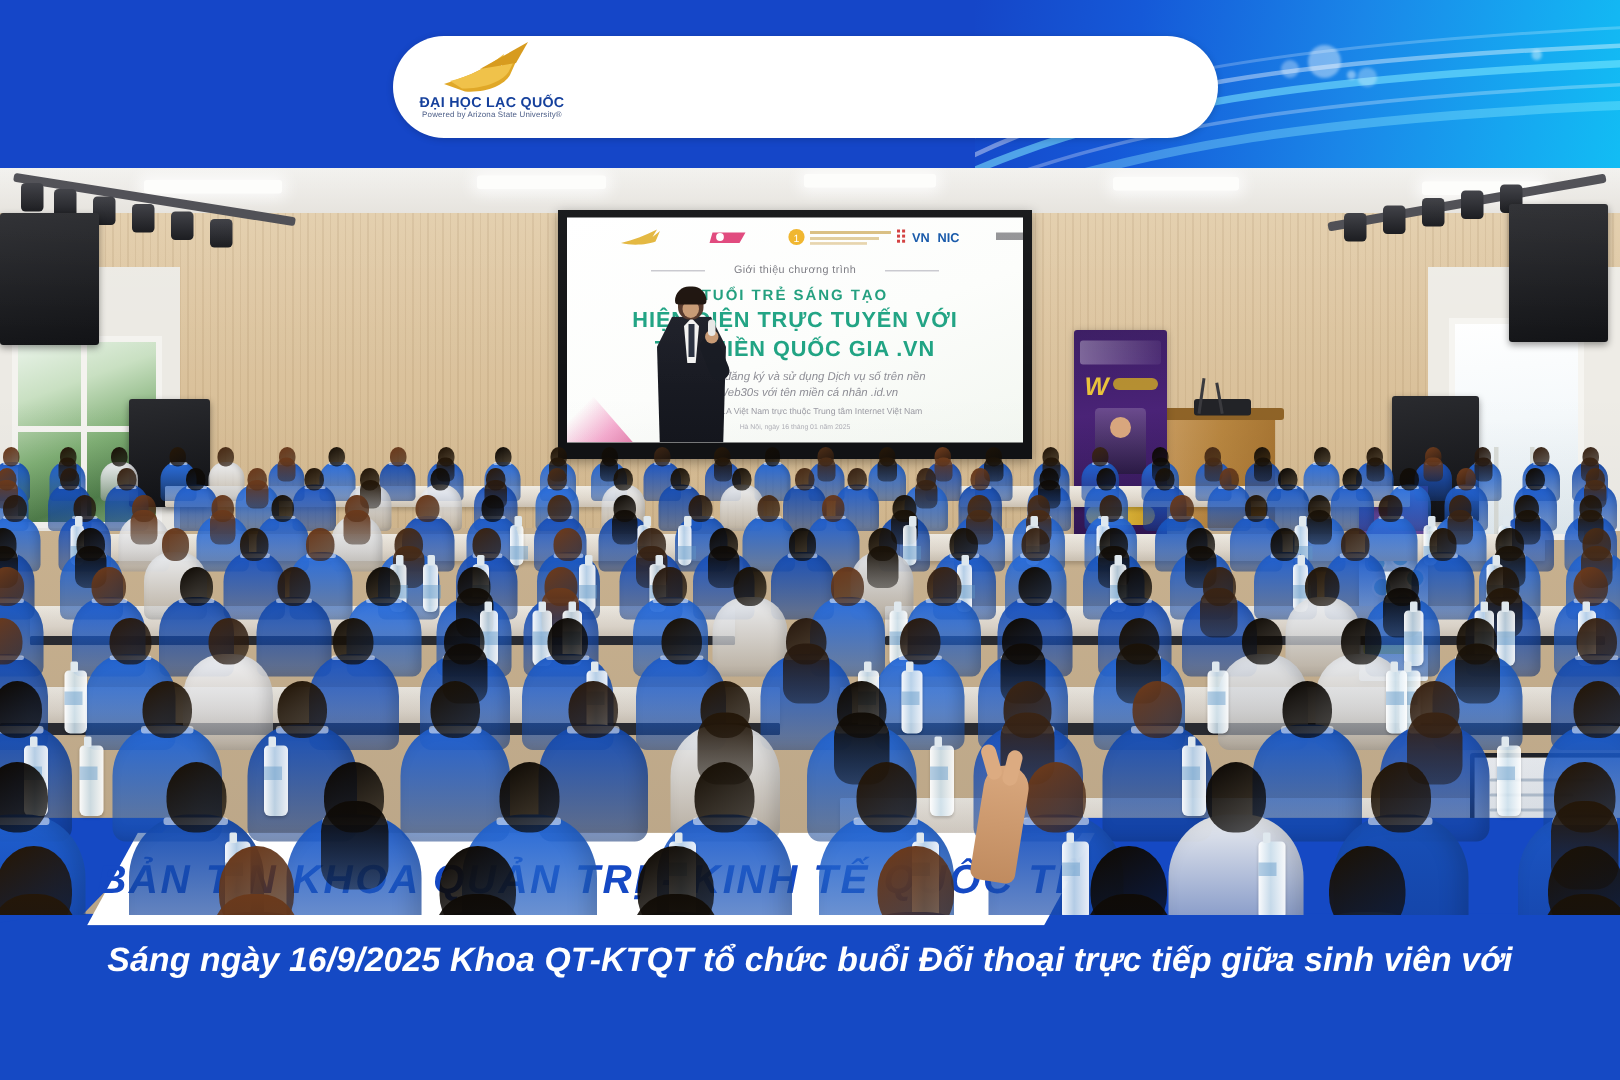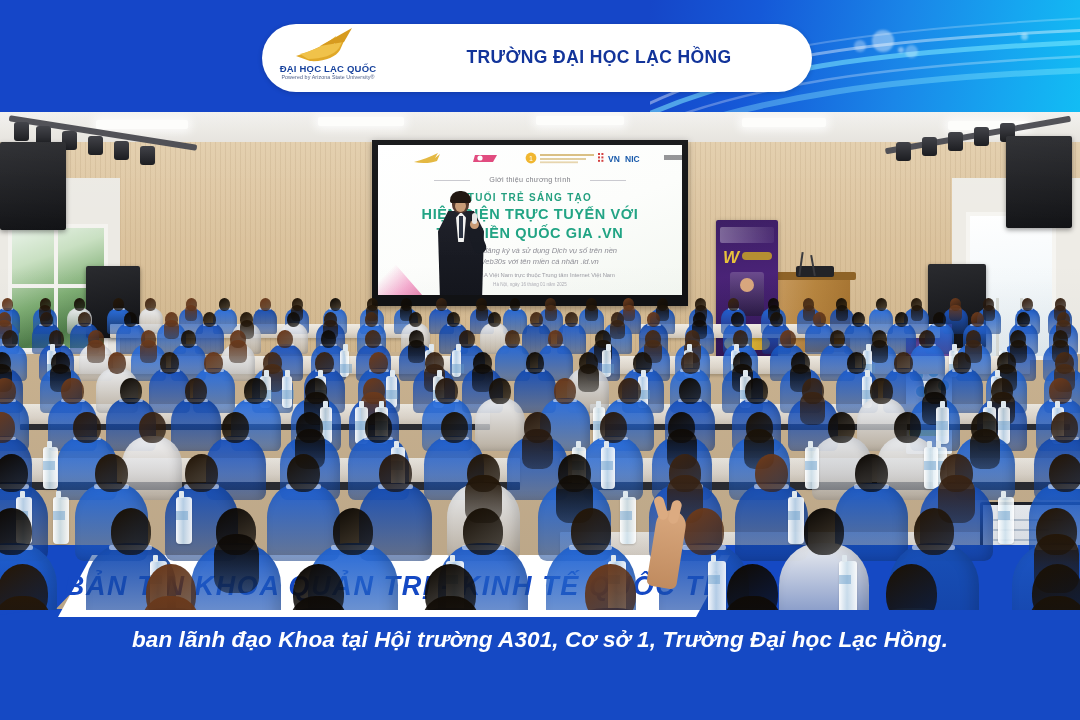--- a/index.html
+++ b/index.html
@@ -239,21 +239,20 @@
         <svg class="mark" viewBox="0 0 74 38">
           <path d="M6,30 C18,26 30,22 44,12 L40,22 L58,6 L50,24 C46,31 34,36 20,35 Z" fill="#e0a828"></path>
           <path d="M10,28 C22,25 34,20 46,10 L44,18 L56,8 L49,22 C44,29 32,33 18,33 Z" fill="#f0c24a"></path>
           <path d="M30,20 L62,2 L54,16 Z" fill="#d79b1f"></path>
         </svg>
         <div class="lh-name">ĐẠI HỌC LẠC QUỐC</div>
         <div class="lh-sub">Powered by Arizona State University®</div>
       </div>
 
       <div class="hdr-text">
-        <div class="hdr-line1">TRƯỜNG ĐẠI HỌC LẠC HỒNG</div>
       </div>
 
     </div>
   </div>
 
   <div class="photo">
 
     <div class="ph ceiling">
       <span class="ceil-light" style="left:96px;top:8px;width:92px;"></span>
       <span class="ceil-light" style="left:318px;top:5px;width:86px;"></span>
@@ -1323,17 +1322,17 @@
     <div class="photo-grade"></div>
   </div>
 
   <div class="bottom">
     <div class="blue-left-wedge"></div>
     <div class="blue-right-block"></div>
     <div class="blue-band"></div>
     <div class="white-banner"></div>
     <div class="banner-text">BẢN TIN KHOA QUẢN TRỊ - KINH TẾ QUỐC TẾ</div>
     <div class="caption">
-      <div>ban lãnh đạo Khoa tại Hội trường A301, Cơ sở 1, Trường Đại học Lạc Hồng.</div>
+      <div>Sáng ngày 16/9/2025 Khoa QT-KTQT tổ chức buổi Đối thoại trực tiếp giữa sinh viên với</div>
     </div>
   </div>
 
 </div>
 
 </body></html>

